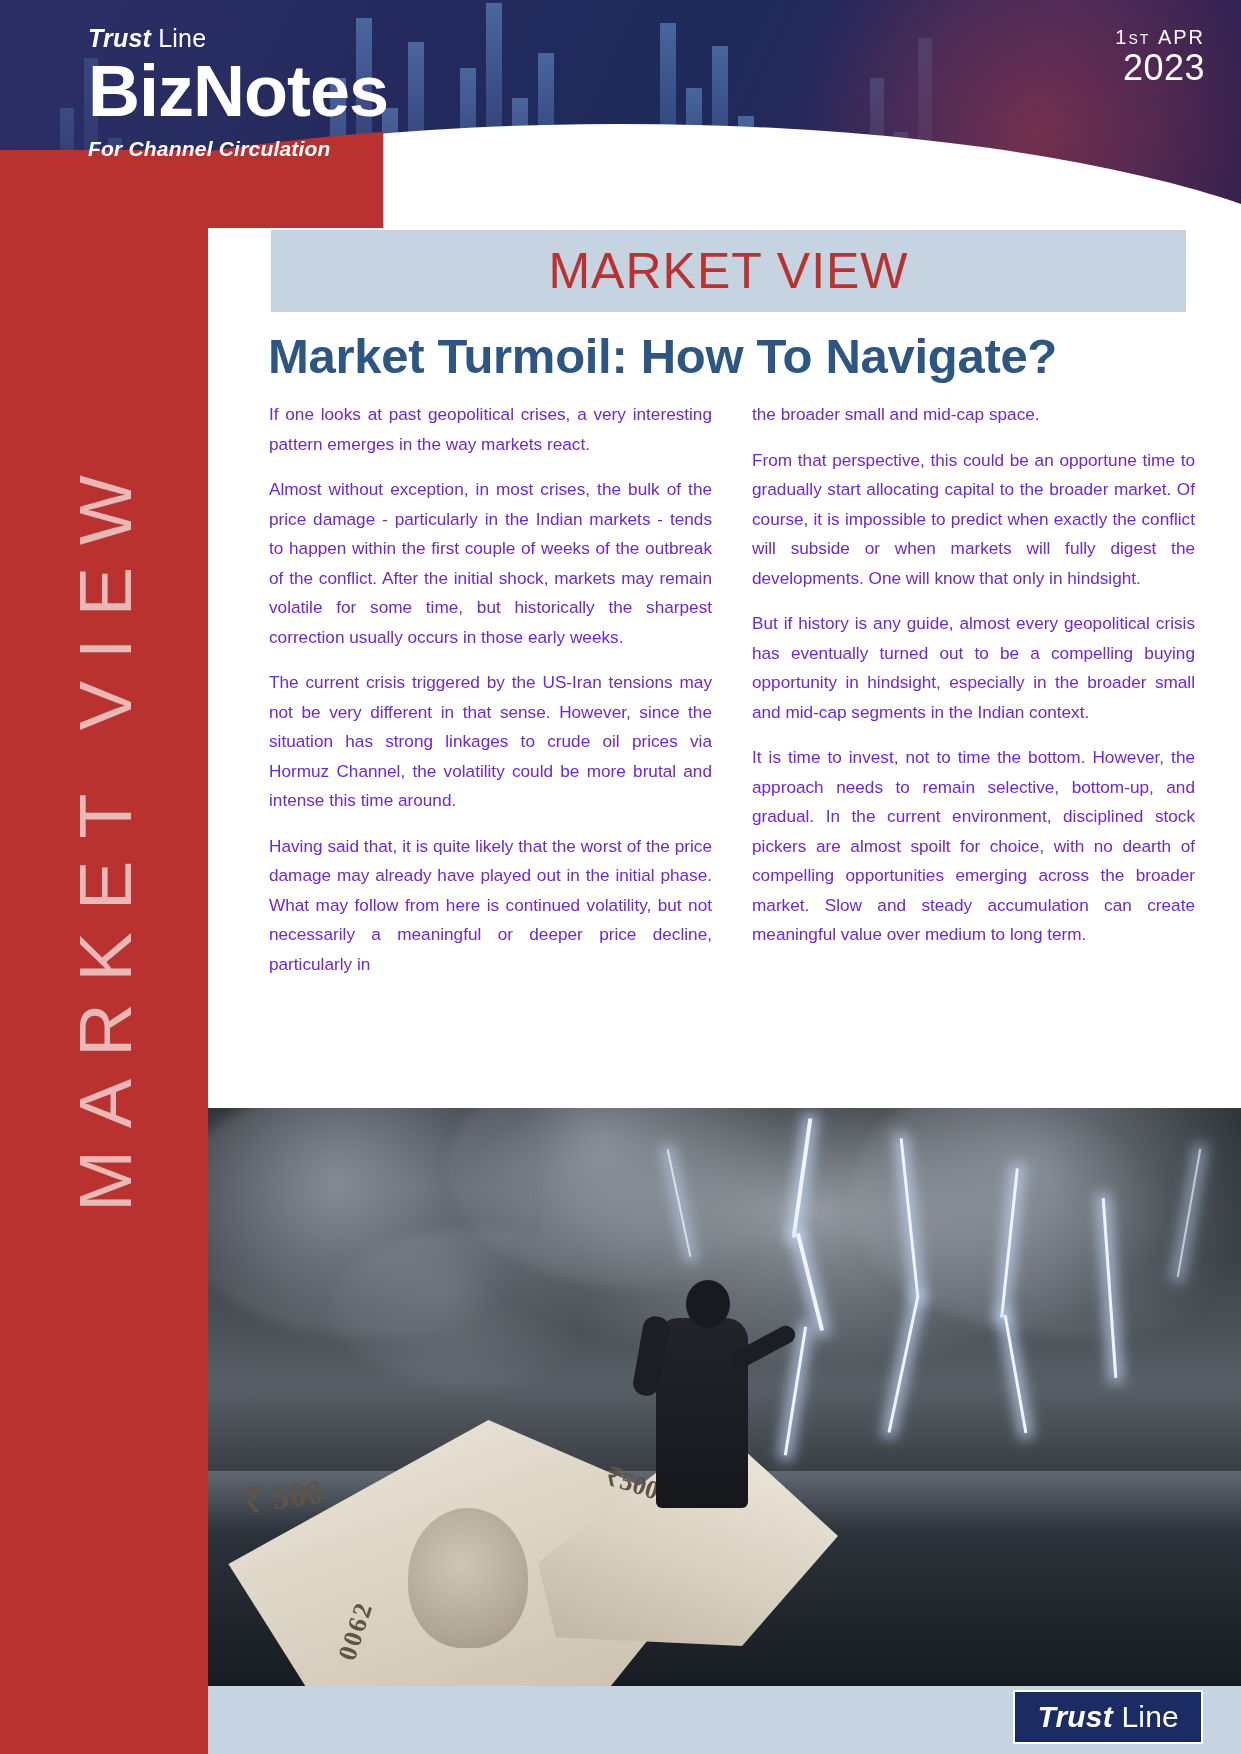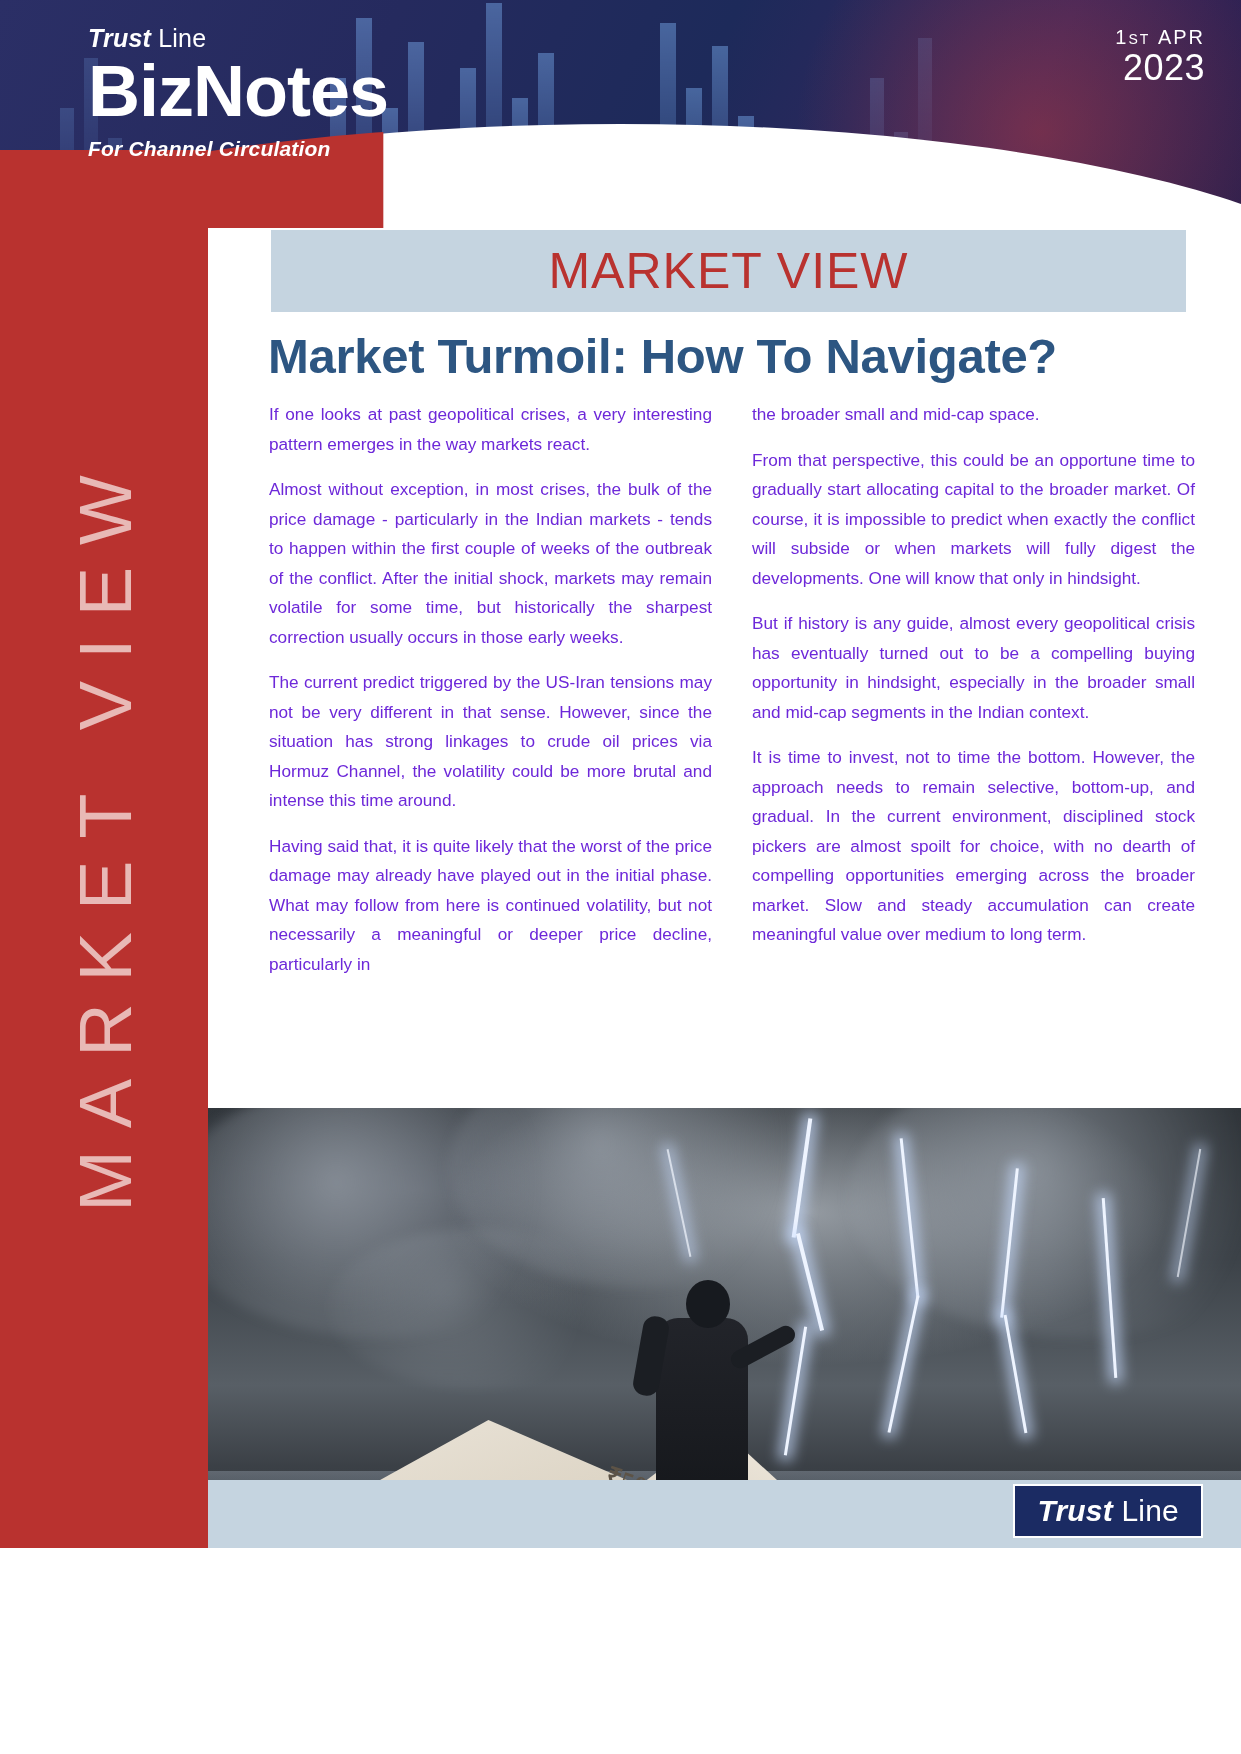--- a/index.html
+++ b/index.html
@@ -4,21 +4,21 @@
 <style>
   * { box-sizing: border-box; margin: 0; padding: 0; }
   html, body {
     width: 1241px; height: 1754px;
     font-family: "Liberation Sans", sans-serif;
     background: #ffffff;
     overflow: hidden;
   }
   .page {
     position: relative;
-    width: 1241px; height: 1548px;
+    width: 1241px; height: 1754px;
     background: #ffffff;
     overflow: hidden;
   }
 
   
   .header {
     position: absolute; top: 0; left: 0;
     width: 1241px; height: 228px;
     background: linear-gradient(115deg, #2b2f66 0%, #252a5e 30%, #1d2a5a 55%, #36265e 80%, #2b1f4d 100%);
     overflow: hidden;
@@ -272,21 +272,21 @@
     <div class="section-band">
       <div class="t">MARKET VIEW</div>
     </div>
 
     <div class="headline">Market Turmoil: How To Navigate?</div>
 
     <div class="cols">
       <div class="col">
         <p>If one looks at past geopolitical crises, a very interesting pattern emerges in the way markets react.</p>
         <p>Almost without exception, in most crises, the bulk of the price damage - particularly in the Indian markets - tends to happen within the first couple of weeks of the outbreak of the conflict. After the initial shock, markets may remain volatile for some time, but historically the sharpest correction usually occurs in those early weeks.</p>
-        <p>The current predict triggered by the US-Iran tensions may not be very different in that sense. However, since the situation has strong linkages to crude oil prices via Hormuz Channel, the volatility could be more brutal and intense this time around.</p>
+        <p>The current crisis triggered by the US-Iran tensions may not be very different in that sense. However, since the situation has strong linkages to crude oil prices via Hormuz Channel, the volatility could be more brutal and intense this time around.</p>
         <p>Having said that, it is quite likely that the worst of the price damage may already have played out in the initial phase. What may follow from here is continued volatility, but not necessarily a meaningful or deeper price decline, particularly in</p>
       </div>
       <div class="col">
         <p>the broader small and mid-cap space.</p>
         <p>From that perspective, this could be an opportune time to gradually start allocating capital to the broader market. Of course, it is impossible to predict when exactly the conflict will subside or when markets will fully digest the developments. One will know that only in hindsight.</p>
         <p>But if history is any guide, almost every geopolitical crisis has eventually turned out to be a compelling buying opportunity in hindsight, especially in the broader small and mid-cap segments in the Indian context.</p>
         <p>It is time to invest, not to time the bottom. However, the approach needs to remain selective, bottom-up, and gradual. In the current environment, disciplined stock pickers are almost spoilt for choice, with no dearth of compelling opportunities emerging across the broader market. Slow and steady accumulation can create meaningful value over medium to long term.</p>
       </div>
     </div>
   </div>

